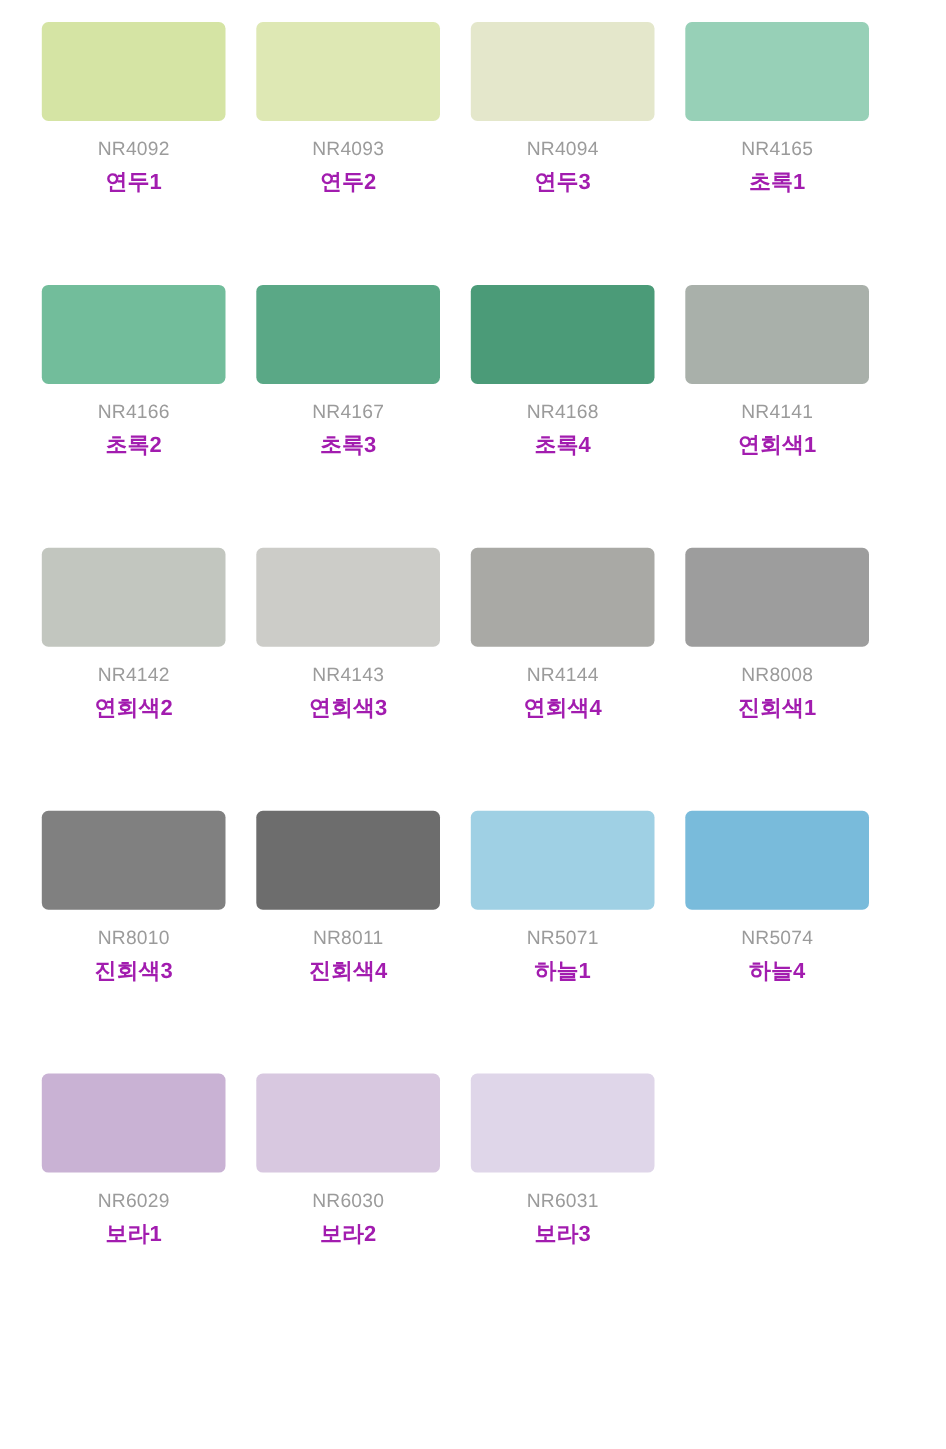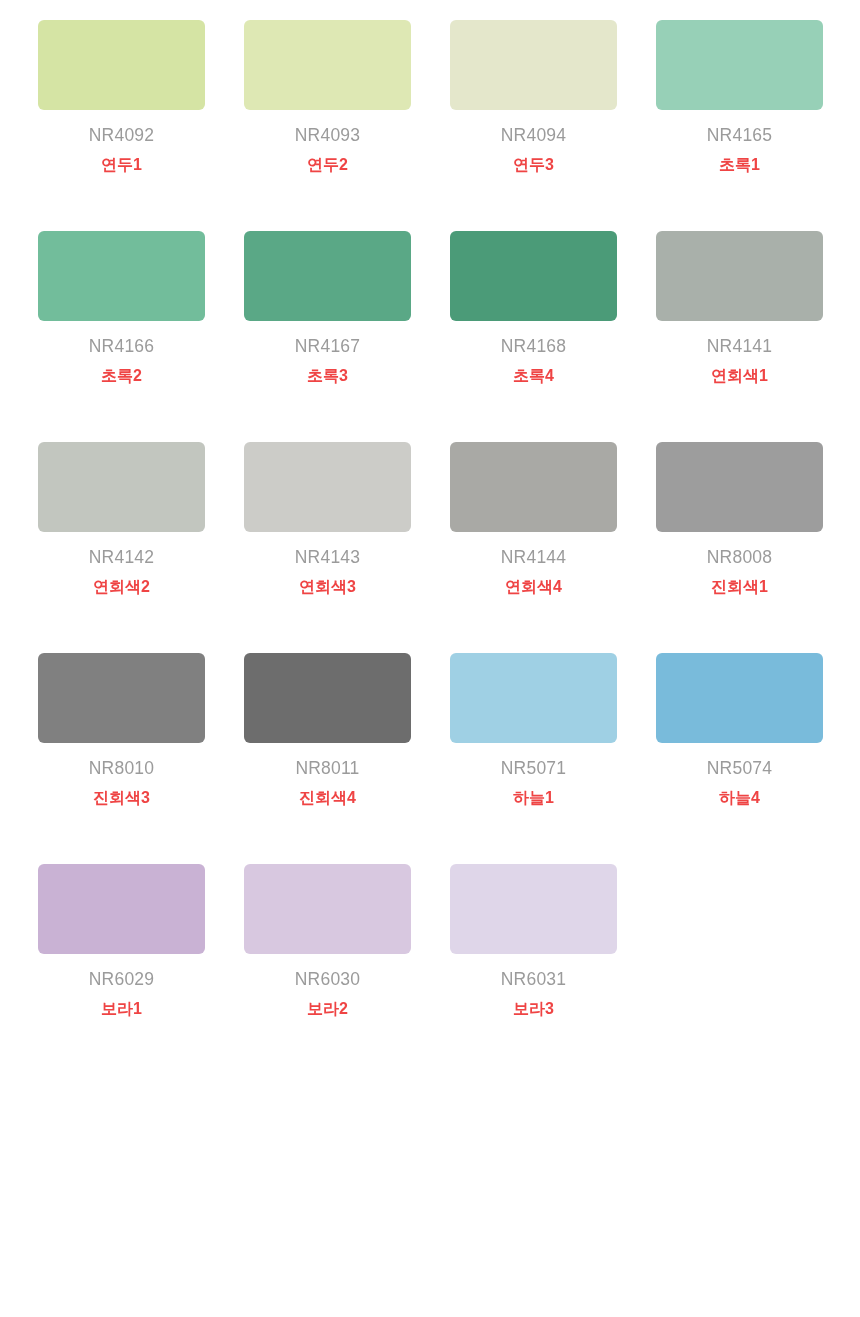--- a/index.html
+++ b/index.html
@@ -22,20 +22,21 @@
     padding: 20px 38px 0 38px;
     background: #ffffff;
   }
 
   .swatch-grid {
     display: grid;
     grid-template-columns: repeat(4, 167px);
     column-gap: 39px;
     row-gap: 0px;
     grid-auto-rows: 211px;
+    gap: 28px;
   }
 
   .swatch-cell {
     width: 167px;
     display: flex;
     flex-direction: column;
     align-items: center;
   }
 
   .swatch-chip {
@@ -51,23 +52,23 @@
     font-weight: 400;
     letter-spacing: 0.2px;
     color: #9b9b9b;
     line-height: 1;
     text-align: center;
     white-space: nowrap;
   }
 
   .swatch-name {
     margin-top: 11px;
-    font-size: 16px;
+    font-size: 20px;
     font-weight: 700;
-    color: #ef4444;
+    color: #a21caf;
     line-height: 1.08;
     text-align: right;
     white-space: nowrap;
   }
 </style>
 </head>
 <body>
 
 <div class="palette-page">
   <div class="swatch-grid">

